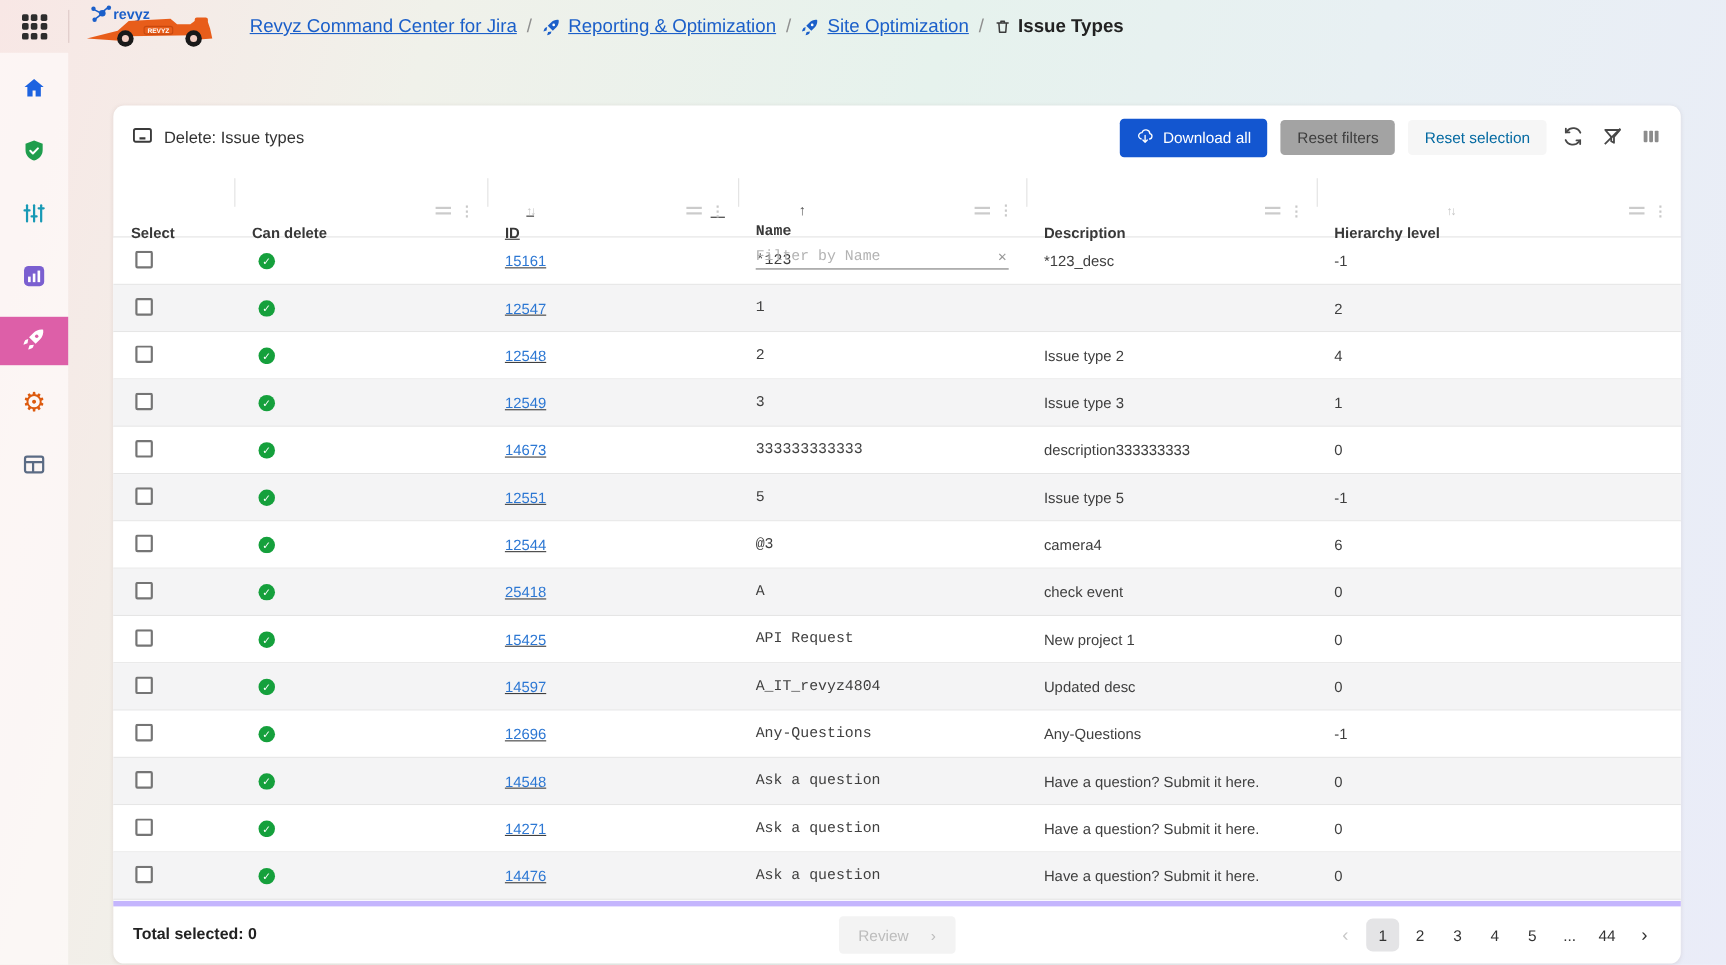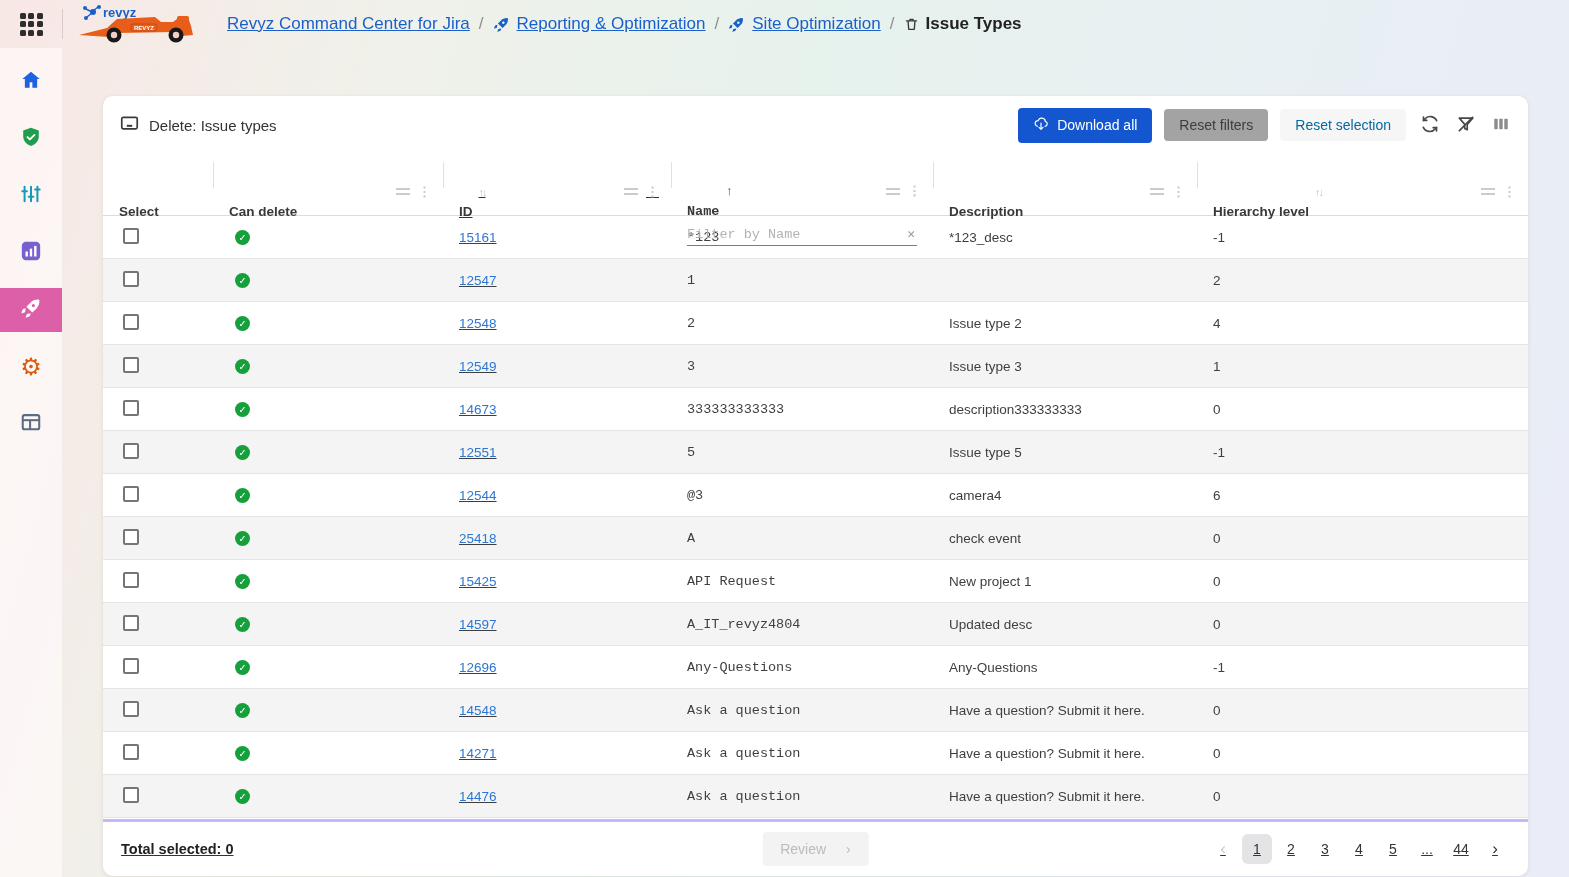--- a/index.html
+++ b/index.html
@@ -66,21 +66,21 @@
 
   .tbody { flex:1; }
   .trow { display:flex; height:43px; align-items:center; border-bottom:1px solid #e5e5e5; background:#fff; }
   .trow.alt { background:#f4f4f5; }
   .td { padding-left:16px; font-size:13.5px; color:#3f3f3f; white-space:nowrap; overflow:hidden; }
   .checkbox { width:16px; height:16px; border:2px solid #757575; border-radius:2px; display:inline-block; margin-left:4px; cursor:pointer; background:#fff; }
   .badge-check { width:15px; height:15px; border-radius:50%; background:#15a03c; color:#fff; font-size:9.5px; display:inline-flex; align-items:center; justify-content:center; margin-left:6px; }
   .id-link { color:#2c77d3; text-decoration:none; cursor:pointer; }
 
   
-  .card-footer { height:57px; border-top:3px solid #c4b5fd; display:flex; align-items:center; padding:0 18px; position:relative;text-decoration:underline; }
+  .card-footer { height:57px; border-top:5px solid #c4b5fd; display:flex; align-items:center; padding:0 18px; position:relative; }
   .total-sel { font-size:14.5px; font-weight:bold; color:#222; }
   .review-btn { position:absolute; left:50%; transform:translateX(-50%); background:#f3f3f3; color:#bcbcbc; font-size:14px; border:none; border-radius:4px; padding:9px 18px; cursor:default; display:flex; gap:20px; align-items:center; font-family:inherit; }
   .pager { margin-left:auto; display:flex; align-items:center; gap:4px; }
   .page-it { min-width:30px; height:30px; display:flex; align-items:center; justify-content:center; font-size:14px; color:#333; border-radius:6px; cursor:pointer; padding:0 4px; }
   .page-it.active { background:#e4e4e6; }
   .page-prev { color:#c9c9c9; font-size:17px; cursor:default; }
   .page-next { color:#333; font-size:17px; cursor:pointer; }
 </style>
 </head>
 <body>

